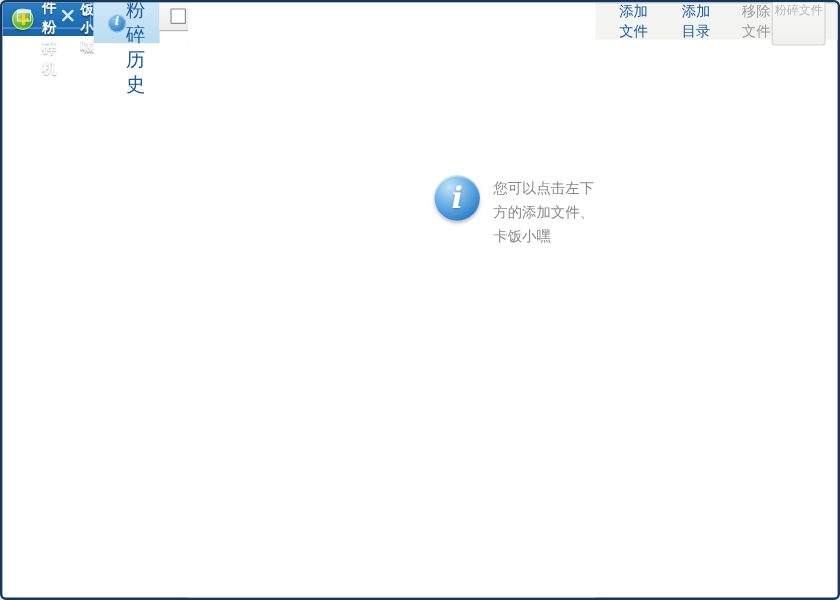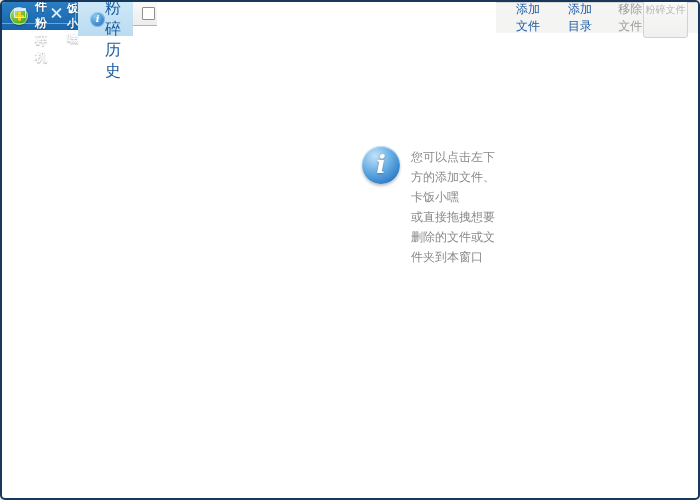--- a/index.html
+++ b/index.html
@@ -153,21 +153,20 @@
     <span class="hdr-sep"></span>
   </div>
 
   <div class="content">
     <div class="empty-msg">
       <div class="big-info-icon">
         <span class="i-glyph">i</span>
       </div>
       <div class="empty-text">
         <div>您可以点击左下方的添加文件、卡饭小嘿</div>
-        <div>或直接拖拽想要删除的文件或文件夹到本窗口</div>
       </div>
     </div>
   </div>
 
   <div class="footer">
     <span class="f-link add-file">添加文件</span>
     <span class="f-link add-dir">添加目录</span>
     <span class="f-link disabled">移除文件</span>
     <div class="shred-btn">粉碎文件</div>
   </div>

